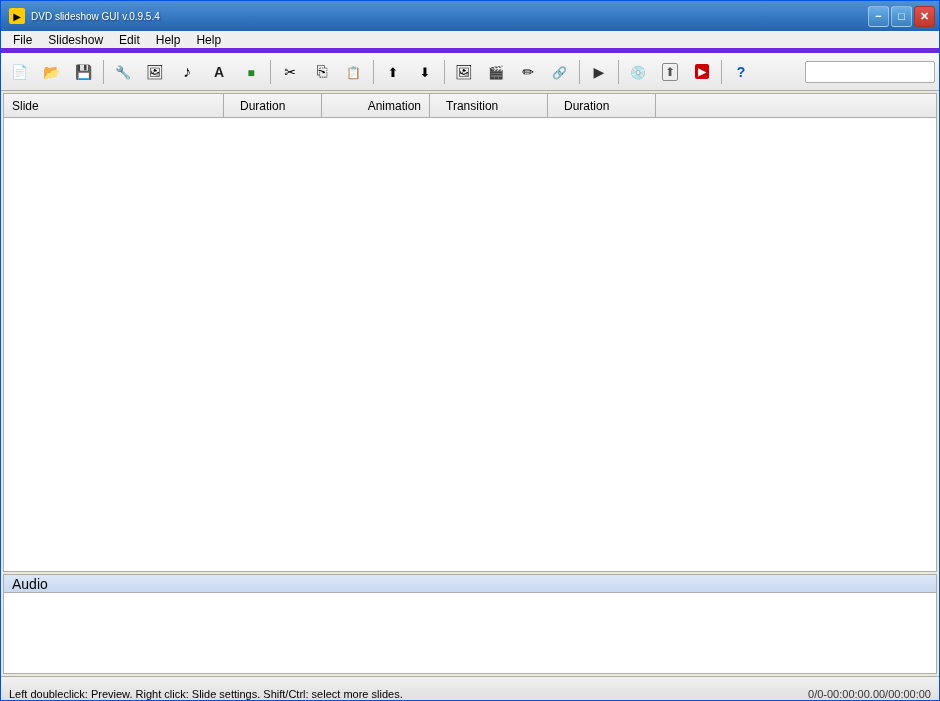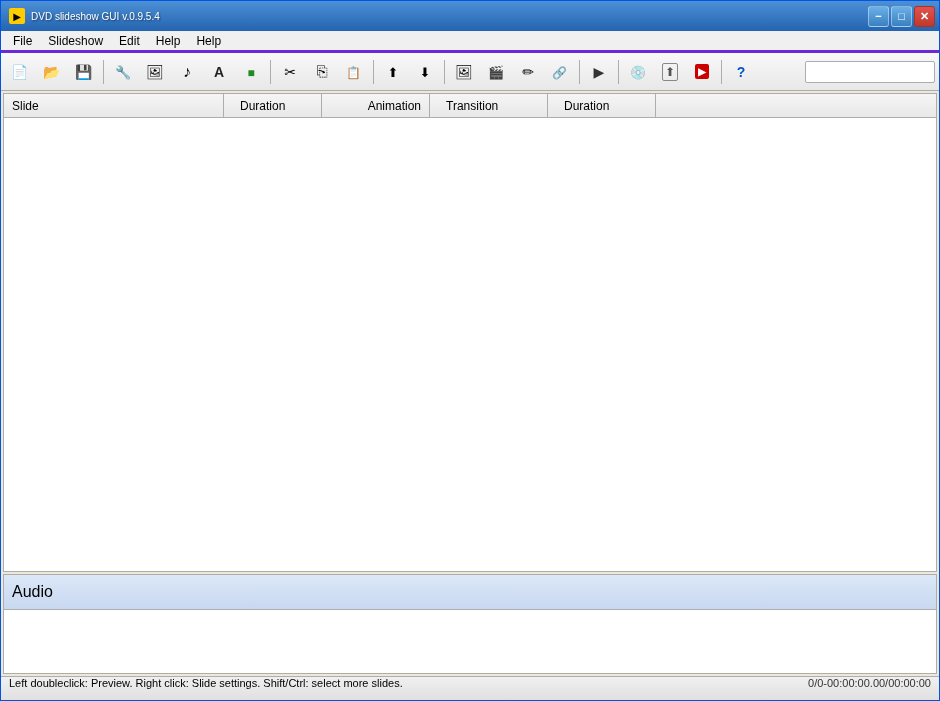--- a/index.html
+++ b/index.html
@@ -86,21 +86,21 @@
     }
 
     .title-btn.minimize, .title-btn.maximize {
       background: linear-gradient(to bottom, #6ab0e8, #3a80c0);
     }
 
     
     .menu-bar {
       height: 22px;
       background: #f0f0f0;
-      border-bottom: 3px solid #6d28d9;
+      border-bottom: 5px solid #6d28d9;
       display: flex;
       align-items: center;
       padding: 0 4px;
       flex-shrink: 0;
     }
 
     .menu-item {
       padding: 2px 8px;
       cursor: pointer;
       border-radius: 2px;
@@ -196,42 +196,42 @@
     .audio-section {
       height: 100px;
       border: 1px solid #adadad;
       margin: 2px;
       margin-top: 0;
       background: white;
       flex-shrink: 0;
     }
 
     .audio-header {
-      height: 35px;
+      height: 18px;
       background: linear-gradient(to bottom, #dce8f8, #c8d8f0);
       border-bottom: 1px solid #adadad;
       display: flex;
       align-items: center;
       padding: 0 8px;
-      font-size: 16px;
+      font-size: 14px;
       color: #000;
     }
 
     .audio-body {
       background: white;
       flex: 1;
     }
 
     
     .status-bar {
       height: 24px;
       background: linear-gradient(to bottom, #f0f0f0, #e0e0e0);
       border-top: 1px solid #adadad;
       display: flex;
-      align-items: flex-start;
+      align-items: flex-end;
       justify-content: space-between;
       padding: 0 8px;
       font-size: 11px;
       color: #000;
       flex-shrink: 0;
     }
 
     .status-left {
       flex: 1;
     }

